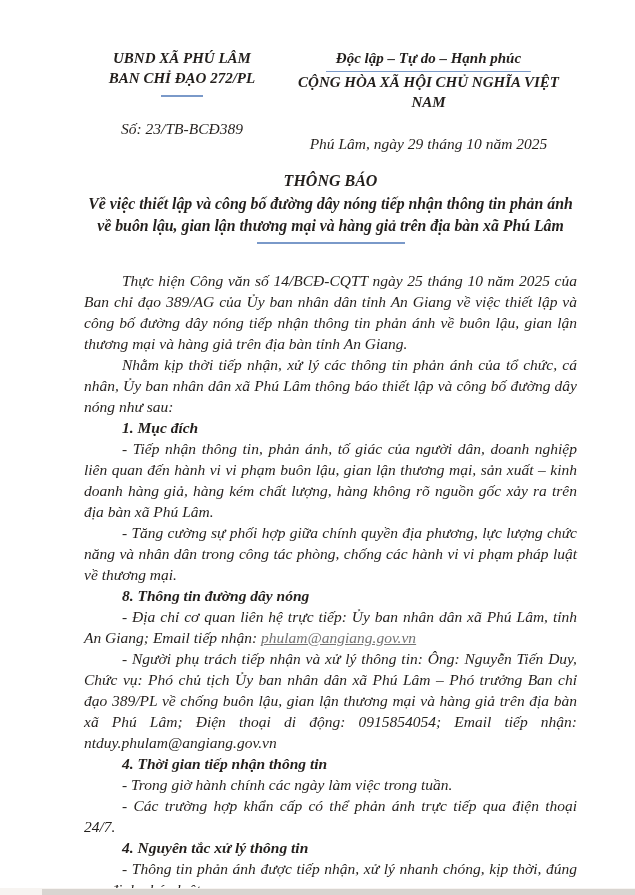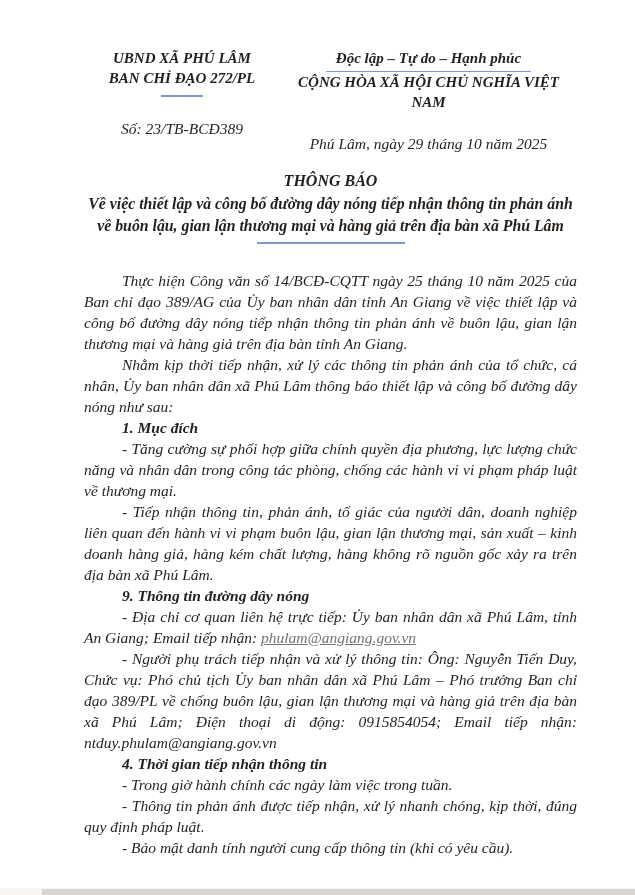--- a/index.html
+++ b/index.html
@@ -146,30 +146,32 @@
     <p class="doc-title">THÔNG BÁO</p>
     <p class="doc-subtitle">Về việc thiết lập và công bố đường dây nóng tiếp nhận thông tin phản ánh về buôn lậu, gian lận thương mại và hàng giả trên địa bàn xã Phú Lâm</p>
     <div class="title-rule"></div>
   </div>
 
   <div class="body-text">
     <p>Thực hiện Công văn số 14/BCĐ-CQTT ngày 25 tháng 10 năm 2025 của Ban chỉ đạo 389/AG của Ủy ban nhân dân tỉnh An Giang về việc thiết lập và công bố đường dây nóng tiếp nhận thông tin phản ánh về buôn lậu, gian lận thương mại và hàng giả trên địa bàn tỉnh An Giang.</p>
     <p>Nhằm kịp thời tiếp nhận, xử lý các thông tin phản ánh của tổ chức, cá nhân, Ủy ban nhân dân xã Phú Lâm thông báo thiết lập và công bố đường dây nóng như sau:</p>
 
     <p class="heading">1. Mục đích</p>
+    <p>- Tiếp nhận thông tin, phản ánh, tố giác của người dân, doanh nghiệp liên quan đến hành vi vi phạm buôn lậu, gian lận thương mại, sản xuất – kinh doanh hàng giả, hàng kém chất lượng, hàng không rõ nguồn gốc xảy ra trên địa bàn xã Phú Lâm.</p>
     <p>- Tăng cường sự phối hợp giữa chính quyền địa phương, lực lượng chức năng và nhân dân trong công tác phòng, chống các hành vi vi phạm pháp luật về thương mại.</p>
-    <p>- Tiếp nhận thông tin, phản ánh, tố giác của người dân, doanh nghiệp liên quan đến hành vi vi phạm buôn lậu, gian lận thương mại, sản xuất – kinh doanh hàng giả, hàng kém chất lượng, hàng không rõ nguồn gốc xảy ra trên địa bàn xã Phú Lâm.</p>
 
-    <p class="heading">9. Thông tin đường dây nóng</p>
+    <p class="heading">8. Thông tin đường dây nóng</p>
     <p><span>- Địa chỉ cơ quan liên hệ trực tiếp: Ủy ban nhân dân xã Phú Lâm, tỉnh An Giang; Email tiếp nhận: </span><a class="email-link">phulam@angiang.gov.vn</a></p>
     <p>- Người phụ trách tiếp nhận và xử lý thông tin: Ông: Nguyễn Tiến Duy, Chức vụ: Phó chủ tịch Ủy ban nhân dân xã Phú Lâm – Phó trưởng Ban chỉ đạo 389/PL về chống buôn lậu, gian lận thương mại và hàng giả trên địa bàn xã Phú Lâm; Điện thoại di động: 0915854054; Email tiếp nhận: ntduy.phulam@angiang.gov.vn</p>
 
     <p class="heading">4. Thời gian tiếp nhận thông tin</p>
     <p>- Trong giờ hành chính các ngày làm việc trong tuần.</p>
+    <p>- Các trường hợp khẩn cấp có thể phản ánh trực tiếp qua điện thoại 24/7.</p>
 
+    <p class="heading">4. Nguyên tắc xử lý thông tin</p>
     <p>- Thông tin phản ánh được tiếp nhận, xử lý nhanh chóng, kịp thời, đúng quy định pháp luật.</p>
     <p>- Bảo mật danh tính người cung cấp thông tin (khi có yêu cầu).</p>
 
   </div>
 
 </div>
 
 <div class="hscrollbar">
   <div class="thumb"></div>
 </div>

